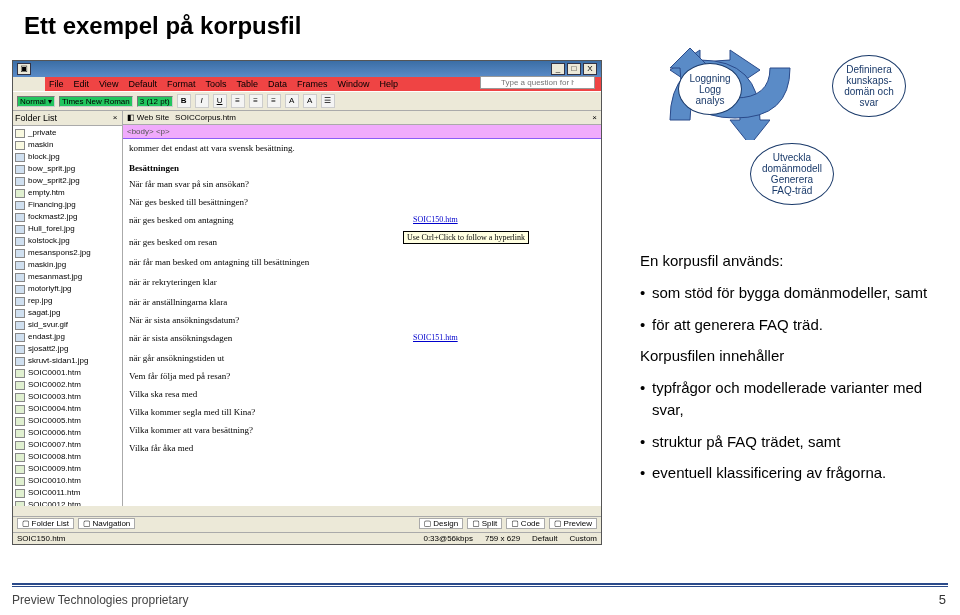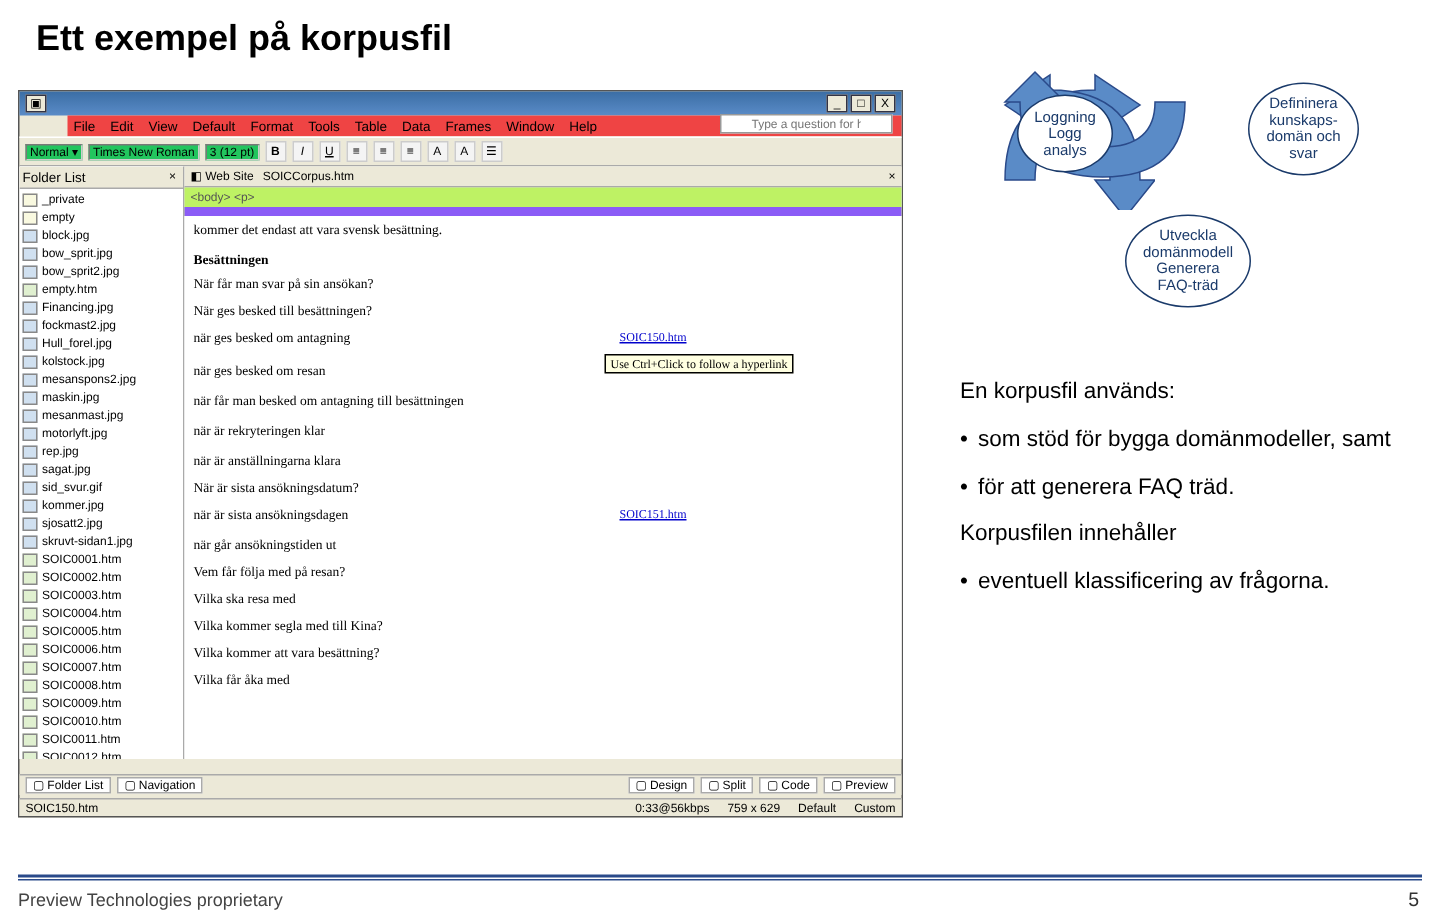--- a/index.html
+++ b/index.html
@@ -23,21 +23,21 @@
   .folder-header { background: #ece9d8; border-bottom: 1px solid #aaa; padding: 2px; font-size: 9px; display: flex; justify-content: space-between; align-items: center; }
   .folder-header .x { width: 10px; height: 10px; font-size: 8px; text-align: center; }
   .folder-list { font-size: 8px; padding: 1px; line-height: 12px; }
   .folder-list div { display: flex; align-items: center; gap: 3px; padding: 0 1px; }
   .folder-list .fico { width: 10px; height: 9px; border: 1px solid #888; background: #f9f9e0; flex-shrink: 0; }
   .folder-list .fico.img { background: #d0e0f0; }
   .folder-list .fico.htm { background: #e0f0d0; }
   .content-panel { flex: 1; display: flex; flex-direction: column; }
   .tab-row { background: #ece9d8; border-bottom: 1px solid #aaa; padding: 2px 4px; font-size: 8px; display: flex; align-items: center; gap: 6px; }
   .tab-row .x2 { margin-left: auto; }
-  .breadcrumb { background: #bef264; border-bottom: 6px solid #8b5cf6; padding: 2px 4px; font-size: 8px; color: #555; }
+  .breadcrumb { background: #f0abfc; border-bottom: 1px solid #8b5cf6; padding: 2px 4px; font-size: 8px; color: #555; }
   .doc-area { flex: 1; background: #fff; overflow: hidden; position: relative; font-size: 9px; font-family: "Times New Roman", serif; }
   .doc-area .col1 { position: absolute; left: 6px; width: 270px; }
   .doc-area .col2 { position: absolute; left: 290px; width: 90px; color: #0000cc; text-decoration: underline; font-size: 8px; }
   .doc-area .row { position: absolute; }
   .doc-area .section-title { font-weight: bold; text-align: left; width: 100%; }
   .tooltip { position: absolute; background: #ffffe1; border: 1px solid #000; padding: 1px 3px; font-size: 8px; font-family: Tahoma; left: 280px; top: 92px; }
   .bottom-tabs { position: absolute; bottom: 14px; left: 0; right: 0; background: #ece9d8; border-top: 1px solid #aaa; font-size: 8px; padding: 1px 4px; display: flex; gap: 4px; }
   .bottom-tabs .btab { border: 1px solid #aaa; background: #fff; padding: 0 4px; display: flex; align-items: center; gap: 2px; }
   .statusbar { position: absolute; bottom: 0; left: 0; right: 0; background: #ece9d8; border-top: 1px solid #aaa; font-size: 8px; padding: 1px 4px; display: flex; gap: 12px; }
 
@@ -108,21 +108,21 @@
         <span>Folder List</span>
         <span class="x">×</span>
       </div>
       <div class="folder-list" id="folder-list">
           <div>
             <span class="fico "></span>
             <span>_private</span>
           </div>
           <div>
             <span class="fico "></span>
-            <span>empty</span>
+            <span>maskin</span>
           </div>
           <div>
             <span class="fico img"></span>
             <span>block.jpg</span>
           </div>
           <div>
             <span class="fico img"></span>
             <span>bow_sprit.jpg</span>
           </div>
           <div>
@@ -172,21 +172,21 @@
           <div>
             <span class="fico img"></span>
             <span>sagat.jpg</span>
           </div>
           <div>
             <span class="fico img"></span>
             <span>sid_svur.gif</span>
           </div>
           <div>
             <span class="fico img"></span>
-            <span>kommer.jpg</span>
+            <span>endast.jpg</span>
           </div>
           <div>
             <span class="fico img"></span>
             <span>sjosatt2.jpg</span>
           </div>
           <div>
             <span class="fico img"></span>
             <span>skruvt-sidan1.jpg</span>
           </div>
           <div>
@@ -324,20 +324,22 @@
 Generera
 FAQ-träd</span>
     </div>
 </div>
 
 <div class="body-text">
   <p>En korpusfil används:</p>
   <p class="bullet">som stöd för bygga domänmodeller, samt</p>
   <p class="bullet">för att generera FAQ träd.</p>
   <p>Korpusfilen innehåller</p>
+  <p class="bullet">typfrågor och modellerade varianter med svar,</p>
+  <p class="bullet">struktur på FAQ trädet, samt</p>
   <p class="bullet">eventuell klassificering av frågorna.</p>
 </div>
 
 <div class="footer-rule">
   <div class="bar1"></div>
     <div class="bar2"></div>
 </div>
 <div class="footer-text">Preview Technologies proprietary</div>
 <div class="page-num">5</div>
 

